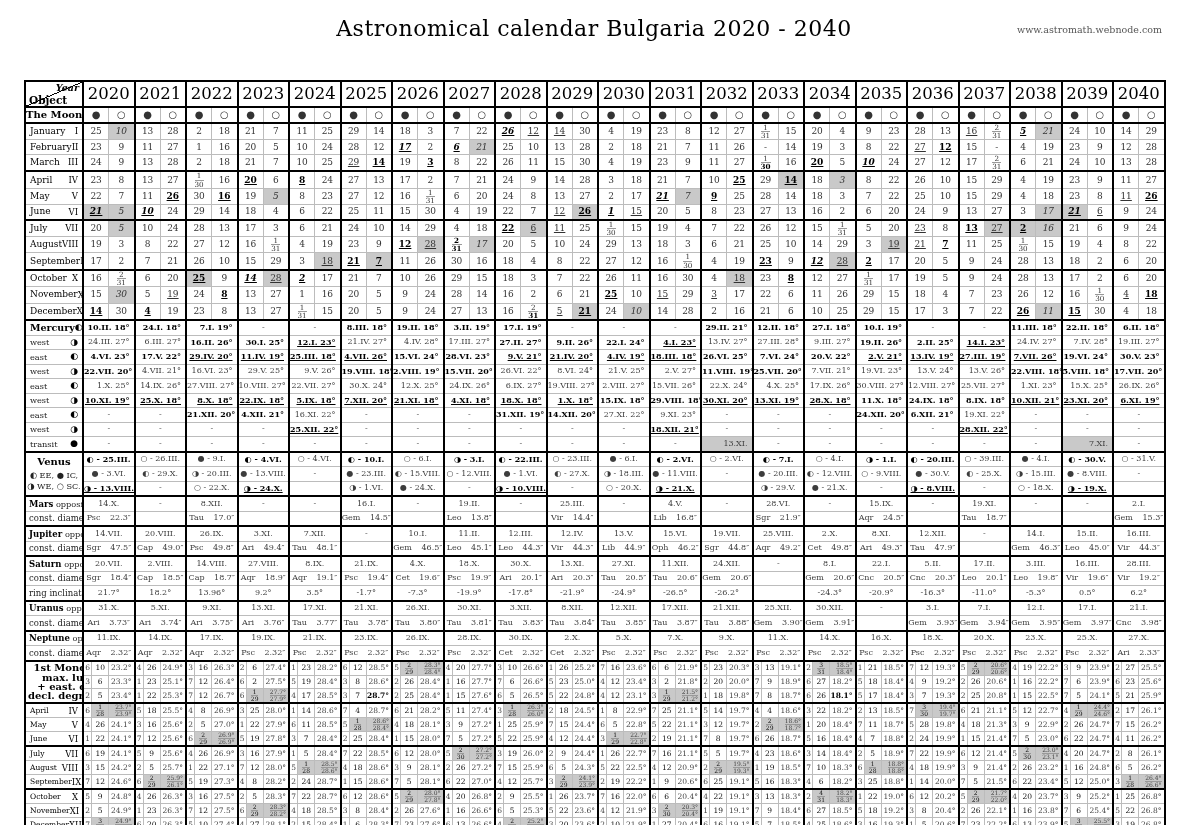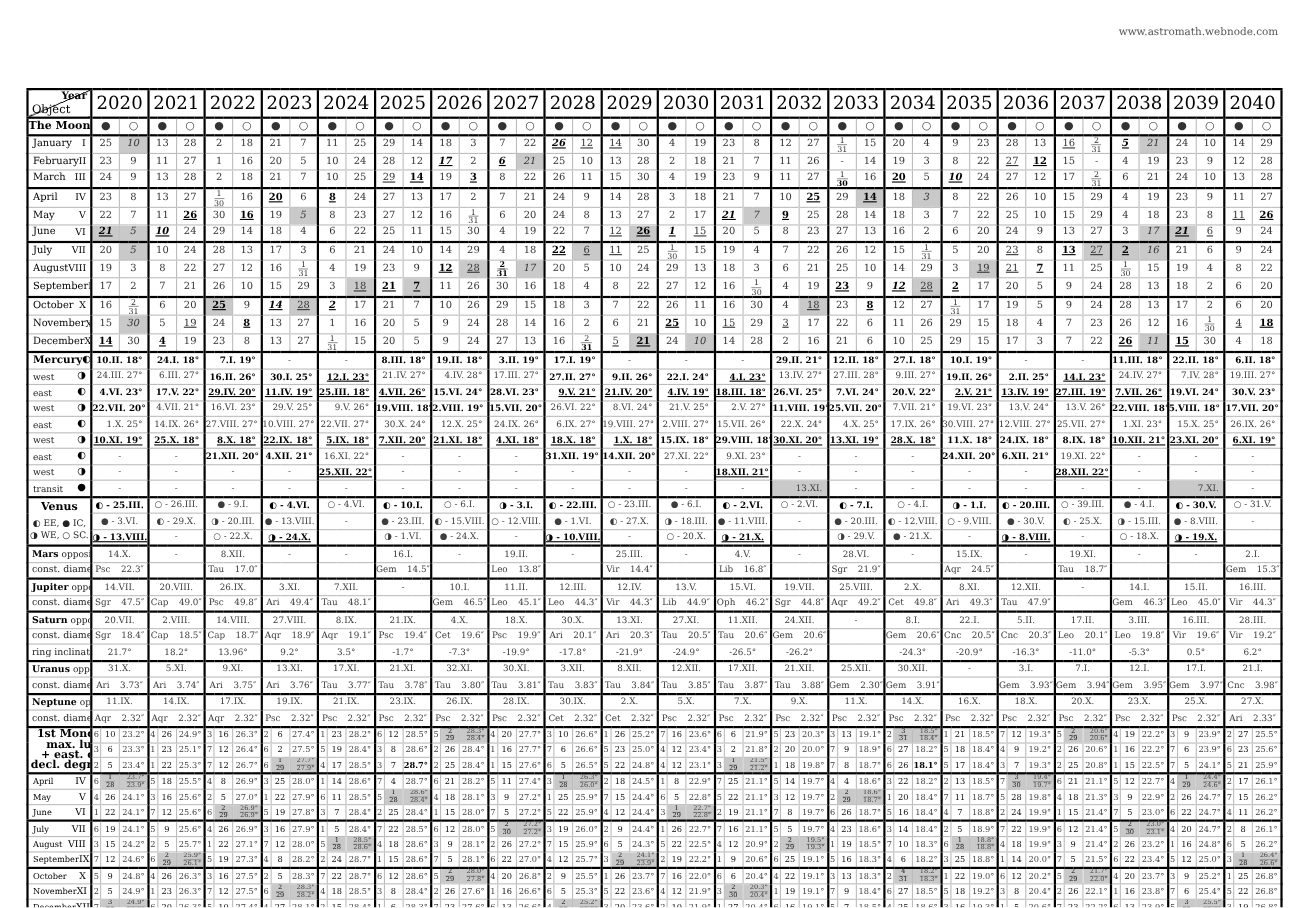--- a/index.html
+++ b/index.html
@@ -36,29 +36,30 @@
   .lb{font-weight:bold;font-size:9.5px;}
   .sm{font-size:8.2px;color:#222;}
   .mi{font-size:9px;}
   .pl{text-align:left;padding-left:3px;font-size:8.5px;}
   .vl{display:flex;flex-direction:column;justify-content:space-around;height:36px;font-size:8.3px;}
   .vl .b{font-size:10px;}
   .bl{display:flex;height:38px;align-items:center;}
   .blt{flex:1;text-align:right;font-weight:bold;font-size:10px;line-height:9.4px;padding-left:2px;}
   td.corner{position:relative;background:
     linear-gradient(to bottom right, transparent 49.2%, #000 49.2%, #000 51.2%, transparent 51.2%);}
-  .cy{position:absolute;top:1px;right:3px;font-weight:bold;font-size:9.5px;}
-  .co{position:absolute;bottom:1px;left:3px;font-weight:normal;font-size:10.5px;}
+  .cy{position:absolute;top:1px;right:3px;font-weight:bold;font-size:9.5px;font-style:italic;}
+  .co{position:absolute;bottom:1px;left:3px;font-weight:bold;font-size:10.5px;}
   td.ph{font-size:10px;}
 </style>
 </head>
 <body>
 
 <div class="page">
   <div class="url">www.astromath.webnode.com</div>
+  <h1 class="title">Astronomical calendar Bulgaria 2020 - 2040</h1>
   <table class="cal">
     <colgroup id="cols">
         <col style="width:58px">
         <col style="width:8.587px">
         <col style="width:8.587px">
         <col style="width:8.587px">
         <col style="width:8.587px">
         <col style="width:8.587px">
         <col style="width:8.587px">
         <col style="width:8.587px">
@@ -1428,21 +1429,21 @@
         <tr class="rx thick">
           <td class="lc">
             <div class="pl"><span class="b">Uranus</span> <span class="sm">oppos.</span></div>
           </td>
           <td class="pc yb" colspan="6"><span class="">31.X.</span></td>
           <td class="pc yb" colspan="6"><span class="">5.XI.</span></td>
           <td class="pc yb" colspan="6"><span class="">9.XI.</span></td>
           <td class="pc yb" colspan="6"><span class="">13.XI.</span></td>
           <td class="pc yb" colspan="6"><span class="">17.XI.</span></td>
           <td class="pc yb" colspan="6"><span class="">21.XI.</span></td>
-          <td class="pc yb" colspan="6"><span class="">32.XI.</span></td>
+          <td class="pc yb" colspan="6"><span class="">26.XI.</span></td>
           <td class="pc yb" colspan="6"><span class="">30.XI.</span></td>
           <td class="pc yb" colspan="6"><span class="">3.XII.</span></td>
           <td class="pc yb" colspan="6"><span class="">8.XII.</span></td>
           <td class="pc yb" colspan="6"><span class="">12.XII.</span></td>
           <td class="pc yb" colspan="6"><span class="">17.XII.</span></td>
           <td class="pc yb" colspan="6"><span class="">21.XII.</span></td>
           <td class="pc yb" colspan="6"><span class="">25.XII.</span></td>
           <td class="pc yb" colspan="6"><span class="">30.XII.</span></td>
           <td class="pc yb dash" colspan="6"><span class="">-</span></td>
           <td class="pc yb" colspan="6"><span class="">3.I.</span></td>
@@ -1461,21 +1462,21 @@
           <td class="pc yb cc" colspan="6"><span class="">Ari 3.76″</span></td>
           <td class="pc yb cc" colspan="6"><span class="">Tau 3.77″</span></td>
           <td class="pc yb cc" colspan="6"><span class="">Tau 3.78″</span></td>
           <td class="pc yb cc" colspan="6"><span class="">Tau 3.80″</span></td>
           <td class="pc yb cc" colspan="6"><span class="">Tau 3.81″</span></td>
           <td class="pc yb cc" colspan="6"><span class="">Tau 3.83″</span></td>
           <td class="pc yb cc" colspan="6"><span class="">Tau 3.84″</span></td>
           <td class="pc yb cc" colspan="6"><span class="">Tau 3.85″</span></td>
           <td class="pc yb cc" colspan="6"><span class="">Tau 3.87″</span></td>
           <td class="pc yb cc" colspan="6"><span class="">Tau 3.88″</span></td>
-          <td class="pc yb cc" colspan="6"><span class="">Gem 2.30″</span></td>
+          <td class="pc yb cc" colspan="6"><span class="">Gem 3.90″</span></td>
           <td class="pc yb cc" colspan="6"><span class="">Gem 3.91″</span></td>
           <td class="pc yb cc" colspan="6"></td>
           <td class="pc yb cc" colspan="6"><span class="">Gem 3.93″</span></td>
           <td class="pc yb cc" colspan="6"><span class="">Gem 3.94″</span></td>
           <td class="pc yb cc" colspan="6"><span class="">Gem 3.95″</span></td>
           <td class="pc yb cc" colspan="6"><span class="">Gem 3.97″</span></td>
           <td class="pc yb cc" colspan="6"><span class="">Cnc 3.98″</span></td>
         </tr>
         <tr class="rx thick">
           <td class="lc">

